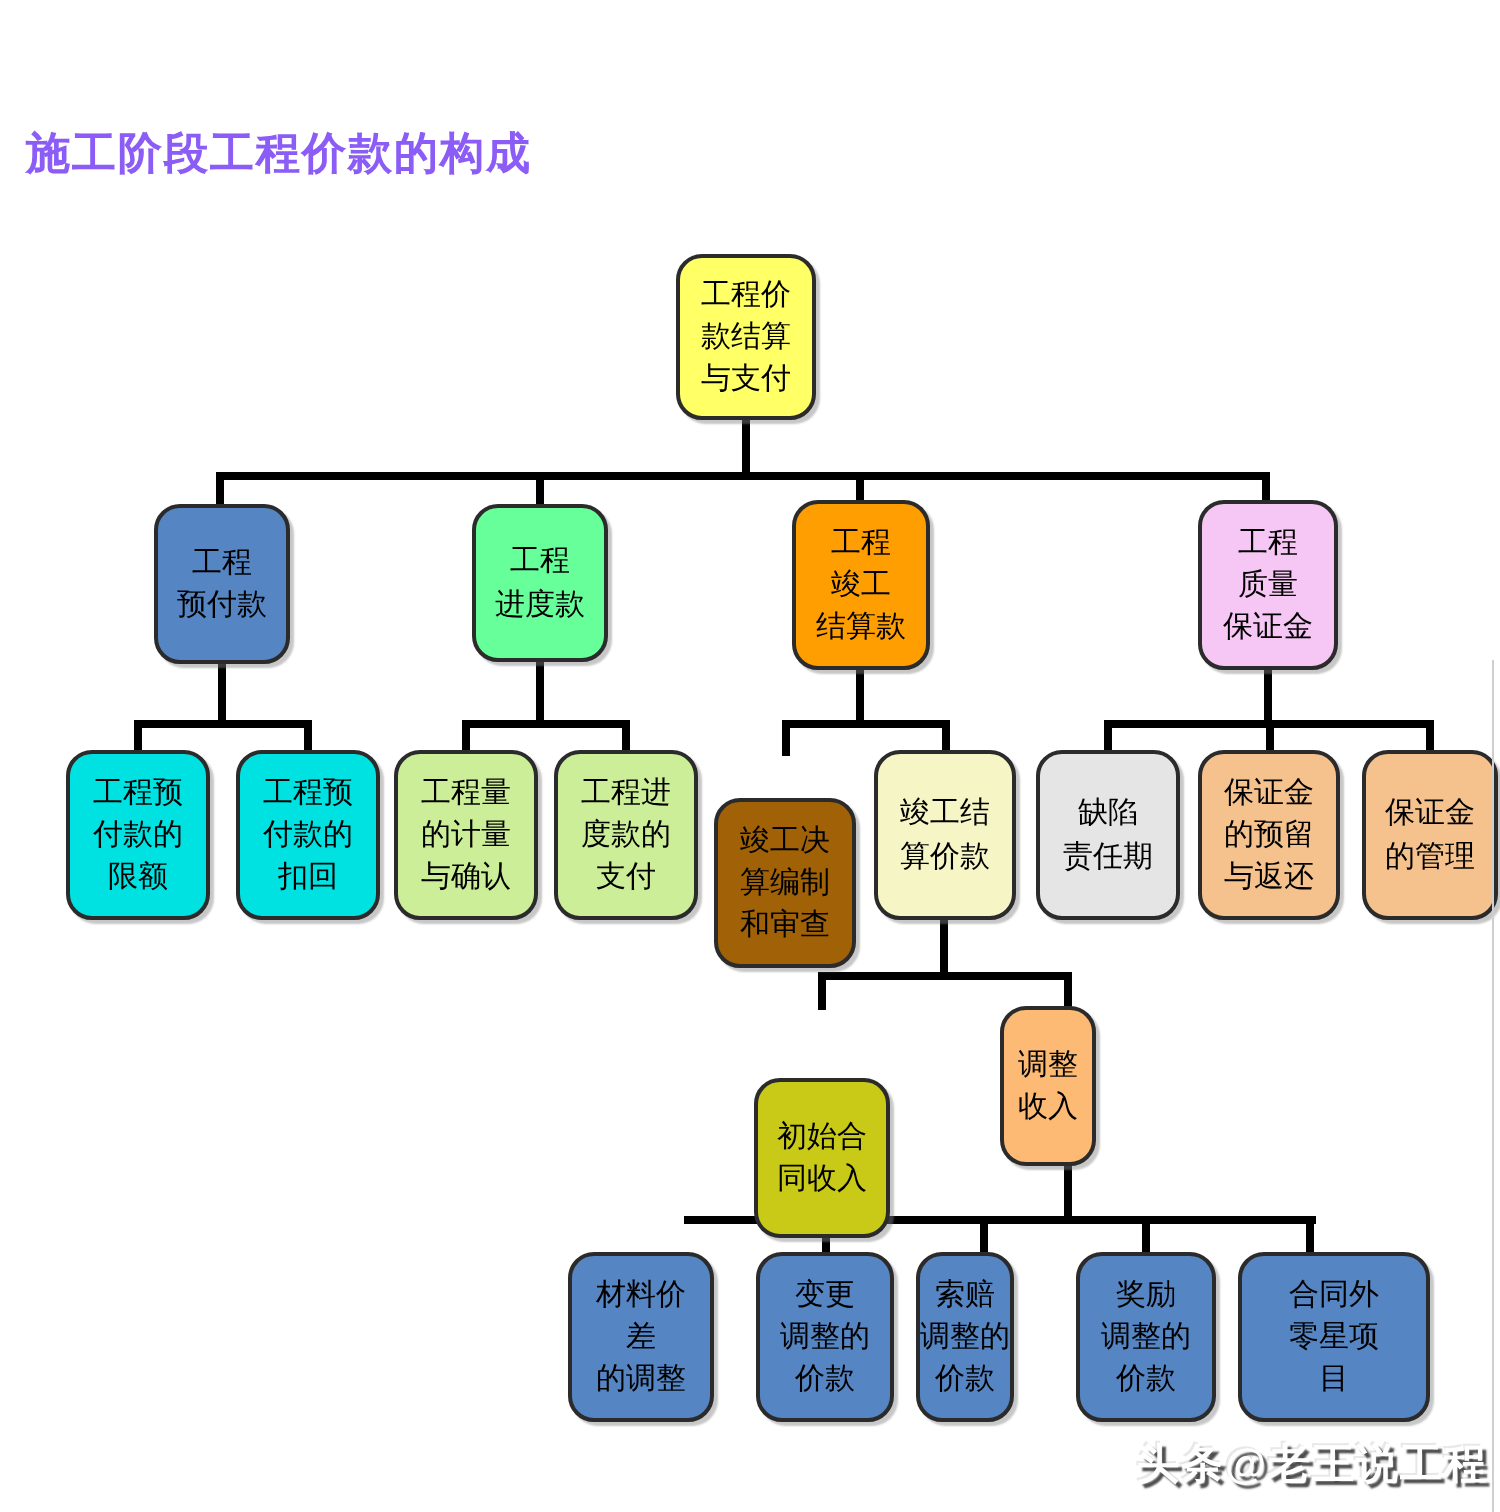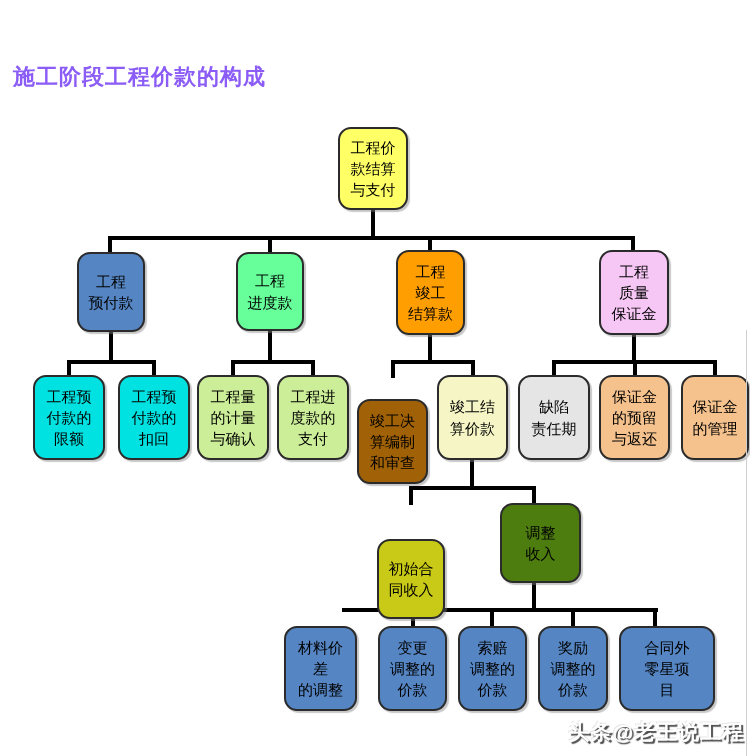--- a/index.html
+++ b/index.html
@@ -96,29 +96,29 @@
 算价款</div>
       <div class="node" style="left: 518px; top: 375px; width: 72px; height: 85px; background: #e5e5e5;">缺陷
 责任期</div>
       <div class="node" style="left: 599px; top: 375px; width: 71px; height: 85px; background: rgb(245, 194, 141);">保证金
 的预留
 与返还</div>
       <div class="node" style="left: 681px; top: 375px; width: 68px; height: 85px; background: rgb(245, 194, 141);">保证金
 的管理</div>
       <div class="node" style="left: 377px; top: 503px; width: 68px; height: 80px; background: rgb(201, 201, 23); margin-top: 36px;">初始合
 同收入</div>
-      <div class="node" style="left: 500px; top: 503px; width: 81px; height: 80px; background: #4d7c0f;">调整
+      <div class="node" style="left: 500px; top: 503px; width: 48px; height: 80px; background: #fdba74;">调整
 收入</div>
       <div class="node" style="left: 284px; top: 626px; width: 73px; height: 85px; background: rgb(85, 133, 194);">材料价
 差
 的调整</div>
       <div class="node" style="left: 378px; top: 626px; width: 69px; height: 85px; background: rgb(85, 133, 194);">变更
 调整的
 价款</div>
-      <div class="node" style="left: 458px; top: 626px; width: 69px; height: 85px; background: rgb(85, 133, 194);">索赔
+      <div class="node" style="left: 458px; top: 626px; width: 49px; height: 85px; background: rgb(85, 133, 194);">索赔
 调整的
 价款</div>
       <div class="node" style="left: 538px; top: 626px; width: 70px; height: 85px; background: rgb(85, 133, 194);">奖励
 调整的
 价款</div>
       <div class="node" style="left: 619px; top: 626px; width: 96px; height: 85px; background: rgb(85, 133, 194);">合同外
 零星项
 目</div>
     </div>
 </div>

